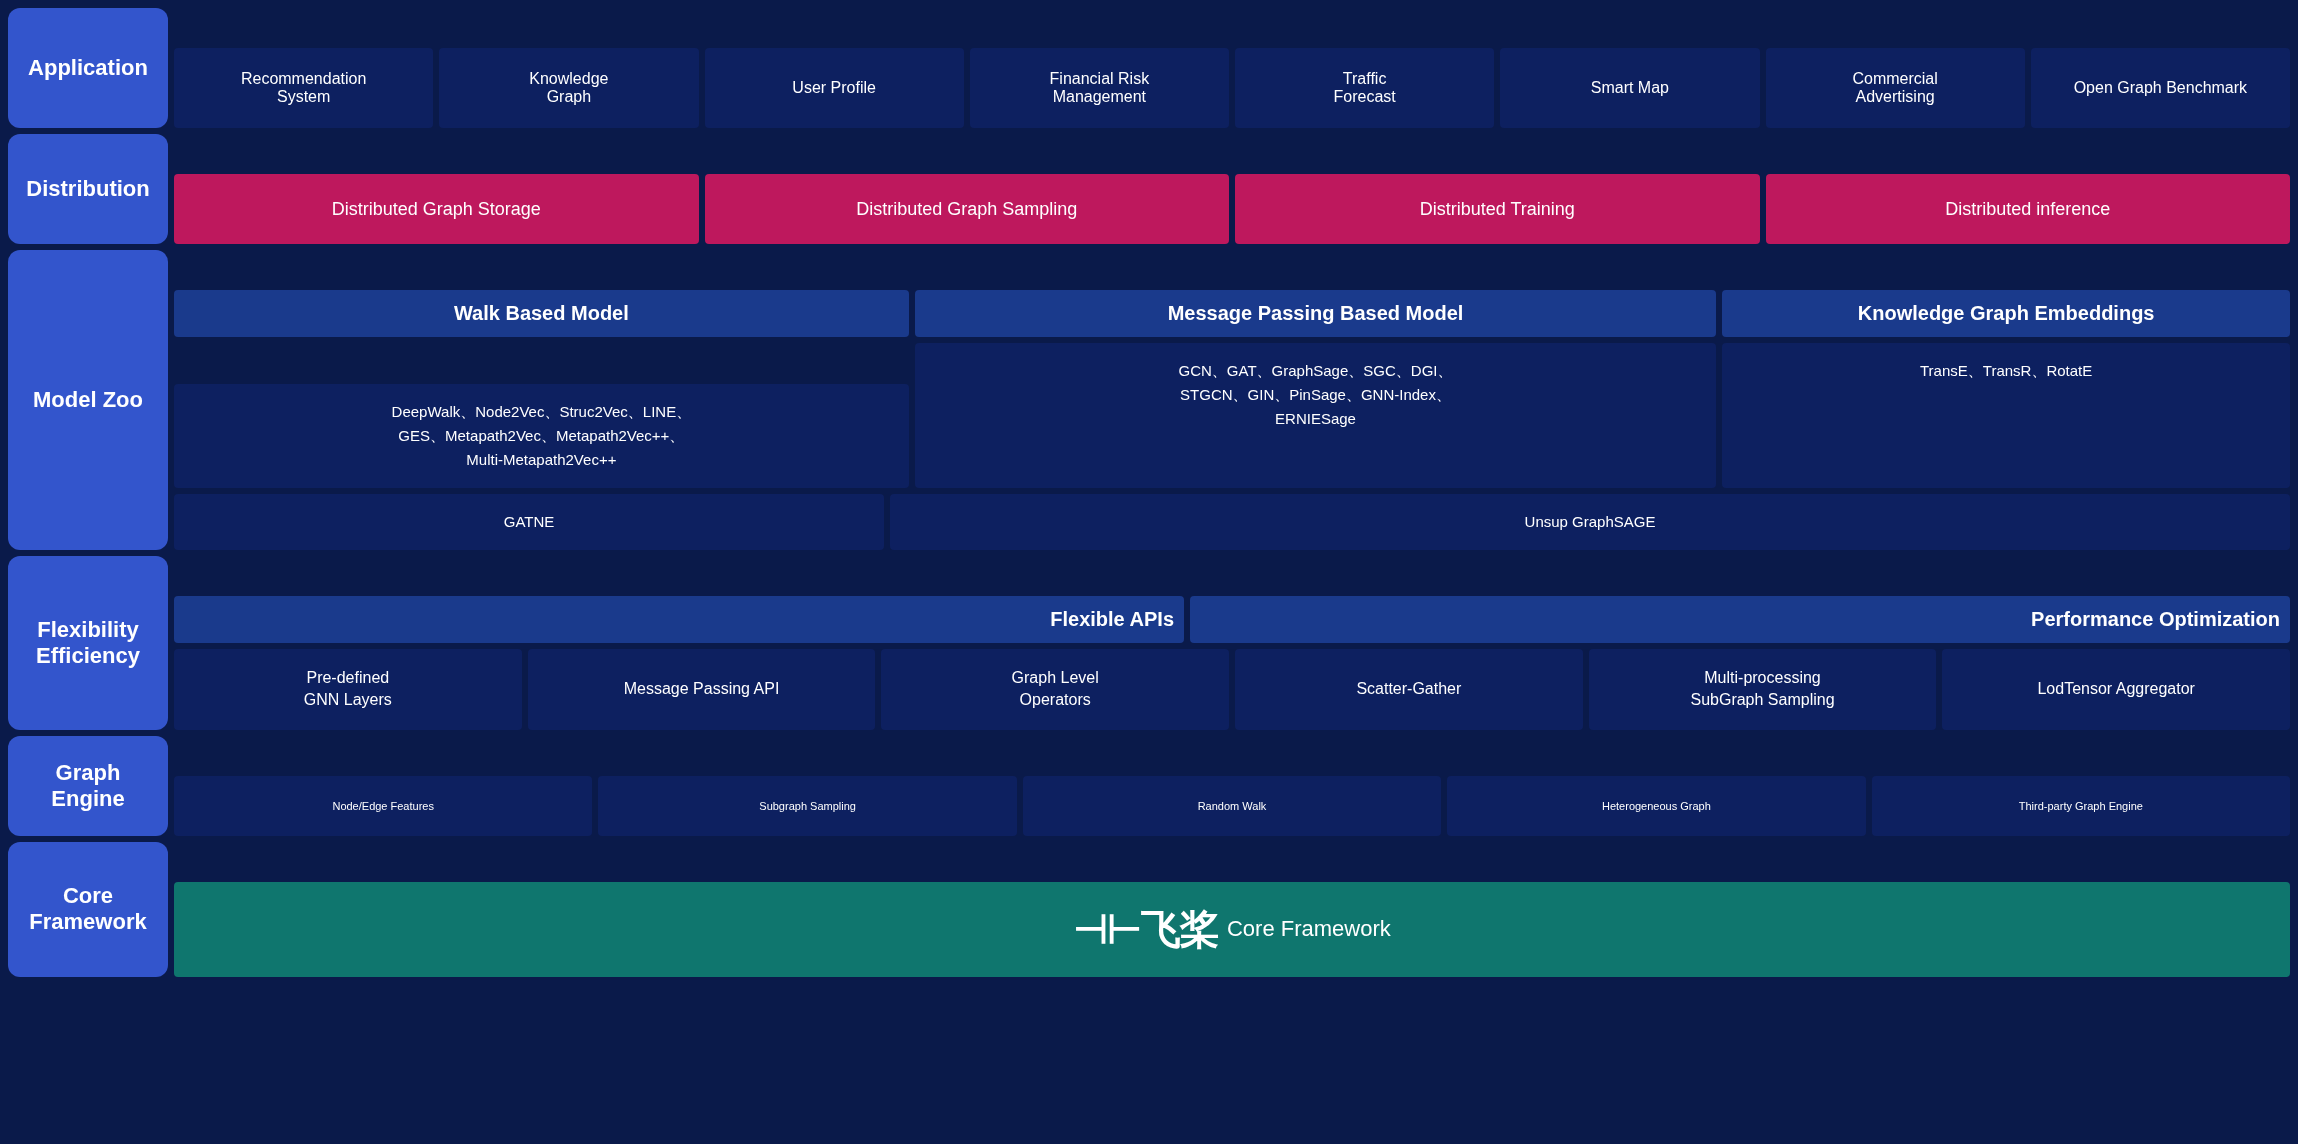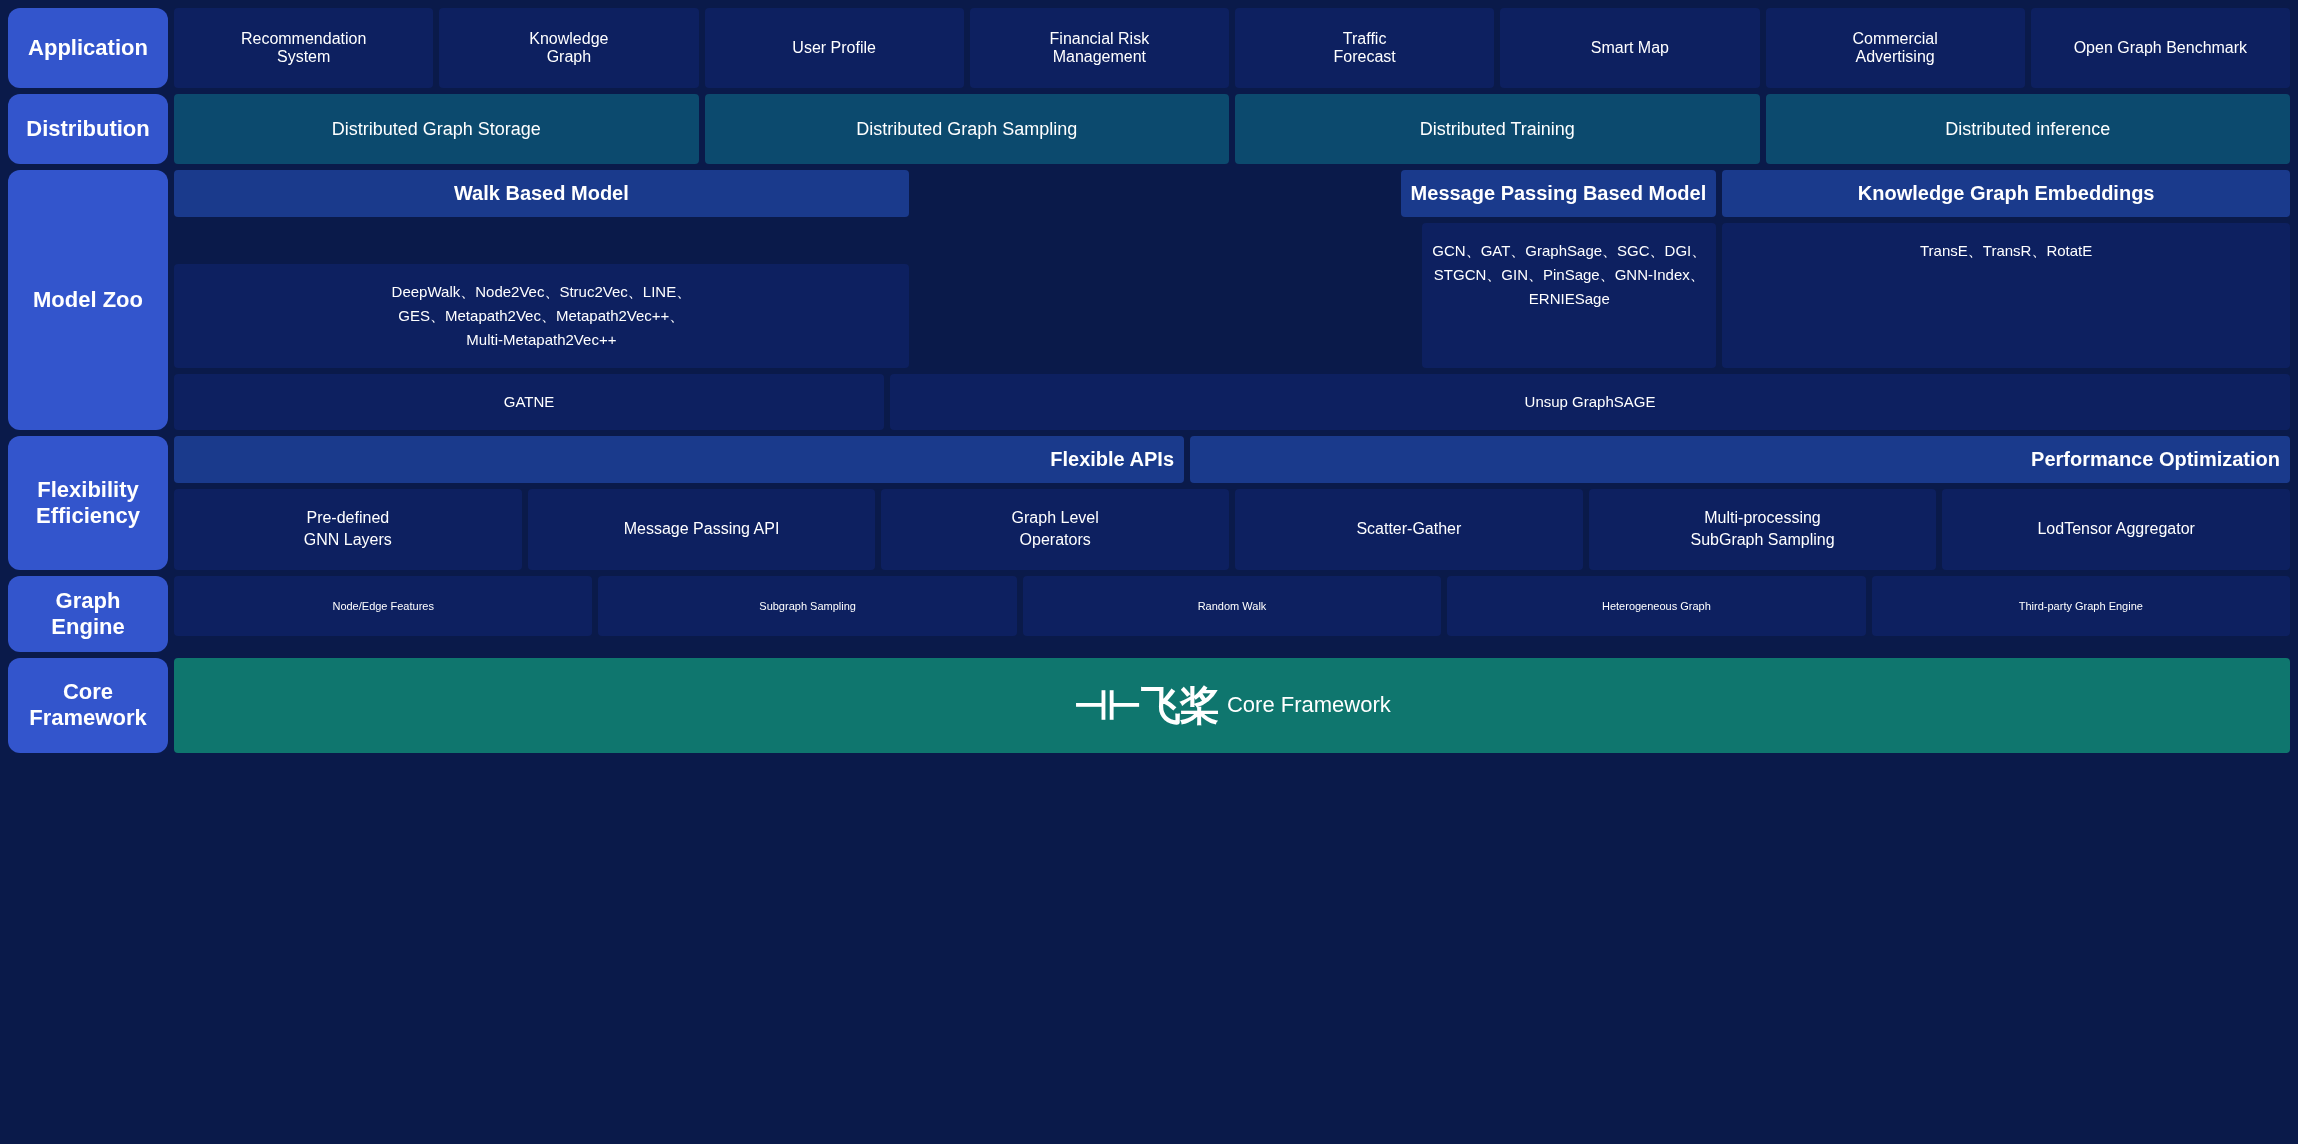--- a/index.html
+++ b/index.html
@@ -24,20 +24,21 @@
       text-align: center;
       font-size: 22px;
       font-weight: bold;
       padding: 12px 8px;
       border-radius: 12px;
     }
     .row-content {
       display: flex;
       flex-direction: column;
       gap: 6px;
+      margin-top: 40px;
     }
     
     .app-items {
       display: flex;
       flex-direction: row;
       gap: 6px;
       flex-wrap: nowrap;
     }
     .app-item {
       background: #0d2060;
@@ -52,21 +53,21 @@
       flex: 1;
       min-height: 80px;
     }
     
     .dist-items {
       display: flex;
       flex-direction: row;
       gap: 6px;
     }
     .dist-item {
-      background: #0c4a6e;
+      background: #be185d;
       color: #fff;
       display: flex;
       align-items: center;
       justify-content: center;
       text-align: center;
       font-size: 18px;
       padding: 14px 10px;
       border-radius: 4px;
       flex: 1;
       min-height: 70px;
@@ -105,21 +106,20 @@
       border-radius: 4px;
       flex: 1;
       line-height: 1.6;
     }
     .model-zoo-left {
       flex: 1.1;
       gap: 47px;
     }
     .model-zoo-mid {
       flex: 1.2;
-      align-items: flex-end;
     }
     .model-zoo-right {
       flex: 0.85;
     }
     .model-zoo-bottom {
       display: flex;
       flex-direction: row;
       gap: 6px;
     }
     .model-zoo-bottom-left {

